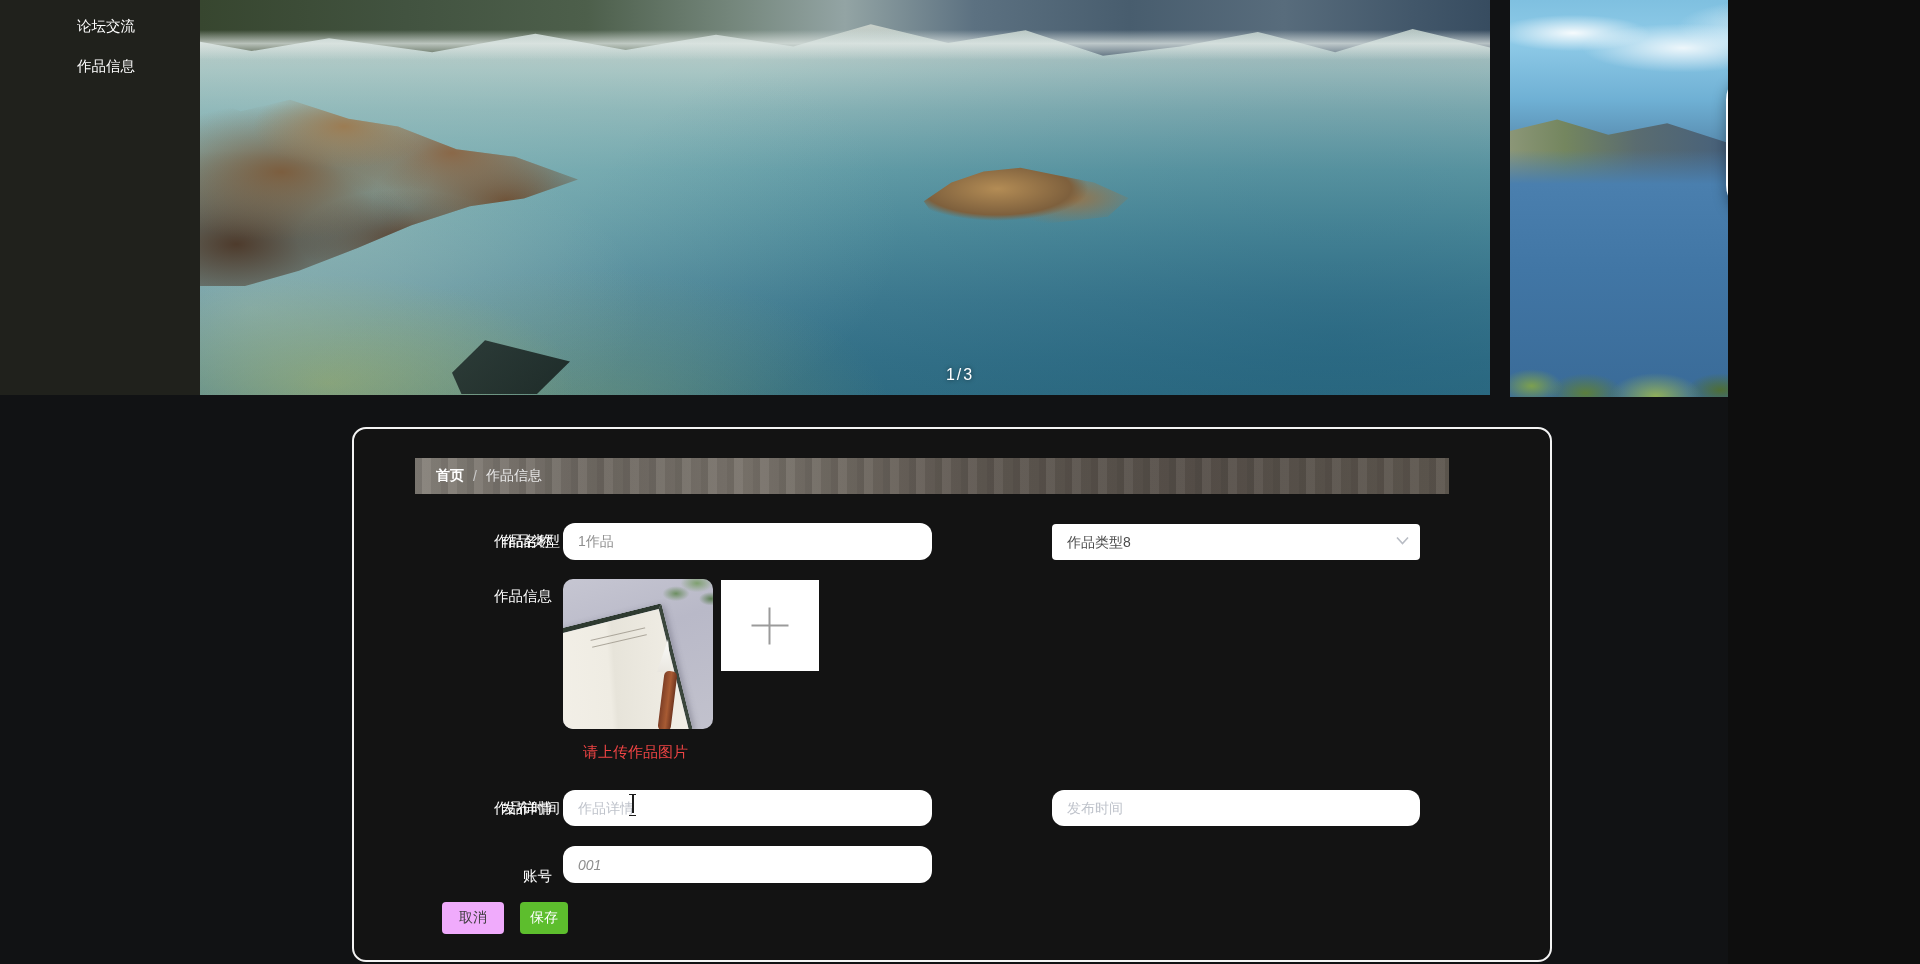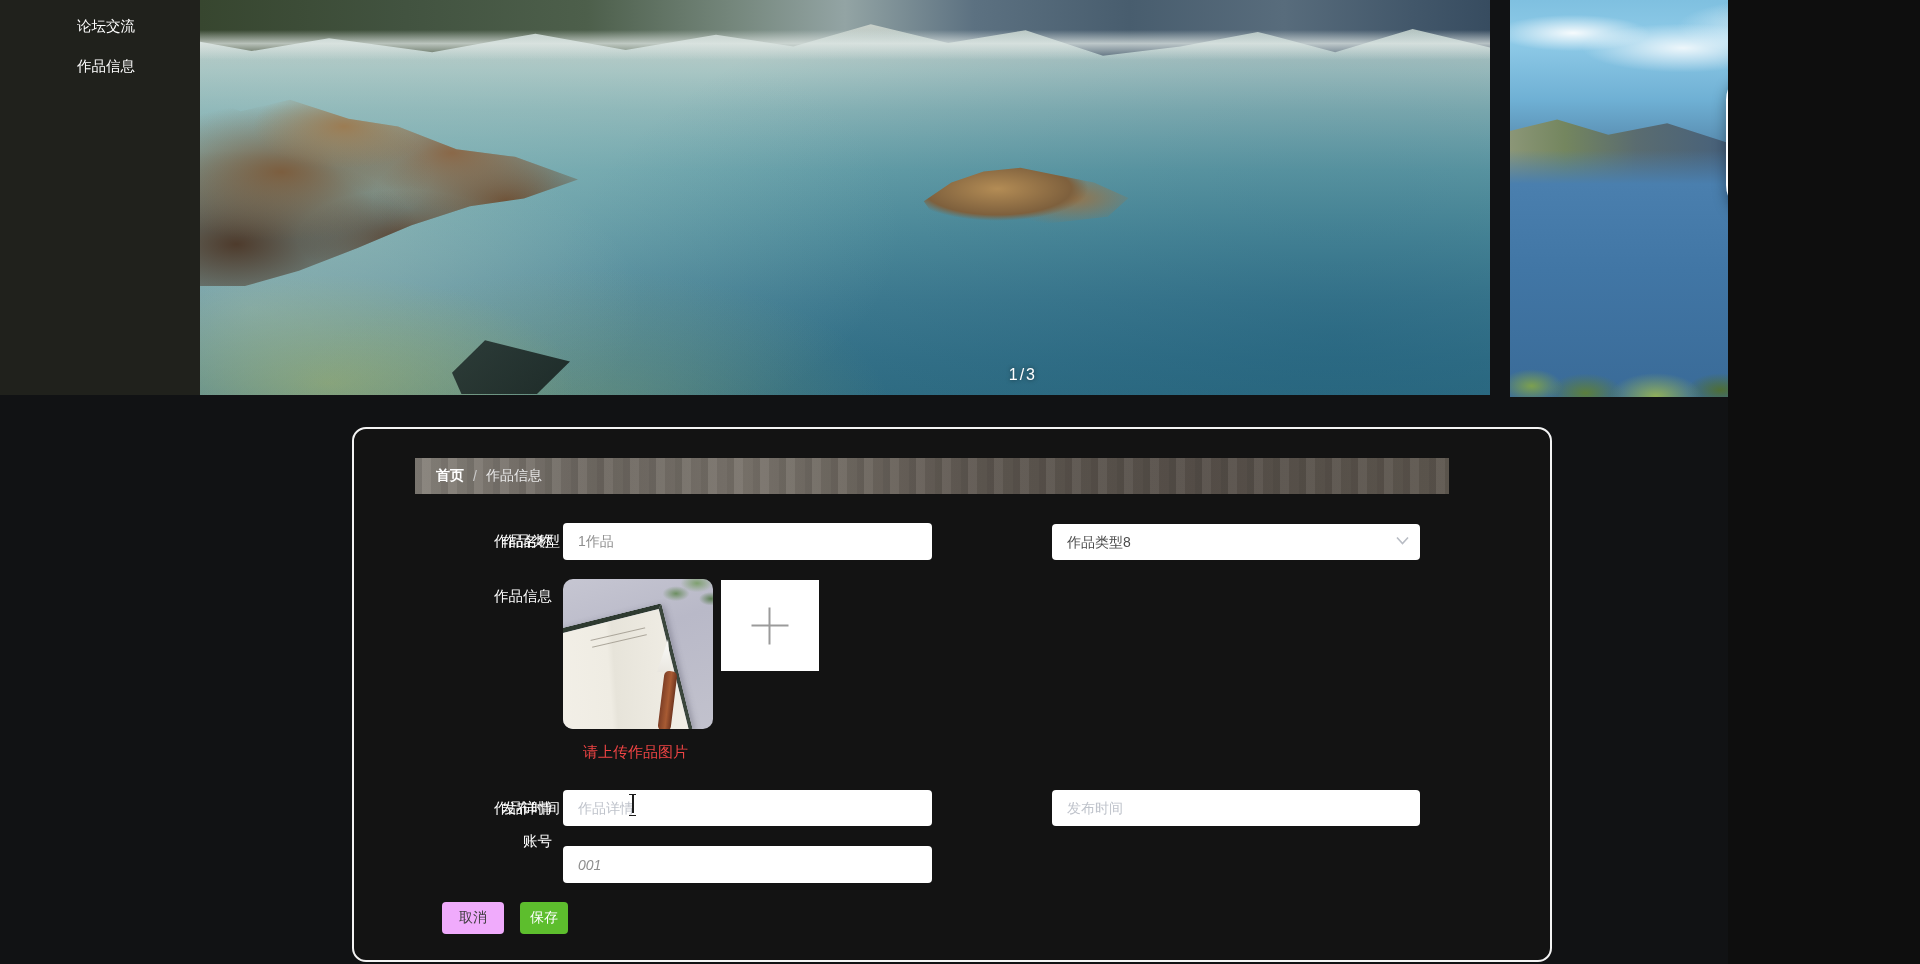--- a/index.html
+++ b/index.html
@@ -64,21 +64,21 @@
       radial-gradient(46% 60% at 38% 40%, #b38c55, #7e603d 70%, rgba(0,0,0,0) 86%),
       radial-gradient(40% 55% at 70% 55%, #96744a, rgba(0,0,0,0) 80%);
     clip-path:polygon(6% 60%,18% 30%,32% 12%,48% 6%,64% 18%,80% 30%,95% 55%,86% 85%,60% 96%,30% 92%,10% 82%);
   }
   .dark-rock {
     position:absolute; left:252px; top:338px; width:118px; height:56px; opacity:.9;
     background:linear-gradient(135deg,#24312f,#17211f);
     clip-path:polygon(0 62%,28% 4%,100% 42%,72% 100%,8% 100%);
   }
   .pager {
-    position:absolute; left:883px; top:366px; width:154px; text-align:right;
+    position:absolute; left:883px; top:366px; width:154px; text-align:center;
     color:#ffffff; font-size:16px; letter-spacing:2px; text-shadow:0 0 4px rgba(0,0,0,.55);
   }
 
   
   .right-slide {
     position:absolute; left:1510px; top:0; width:393px; height:397px; overflow:hidden;
     background:linear-gradient(180deg,#7fc0e0 0px,#8fcbe8 40px,#6fb0d4 100px,#5b90b4 140px,
        #4a7fae 190px,#4378a7 260px,#3d6f9d 330px,#3a6b98 397px);
   }
   .r-clouds {
@@ -159,25 +159,25 @@
   .bc-cur  { color:#e9e9e9; }
 
   .flabel {
     position:absolute; color:#ffffff; font-size:14.5px; text-align:right; white-space:nowrap;
   }
   .l-name    { left:0;   top:94px;  width:198px; line-height:37px; }
   .l-type    { left:480; top:94px;  width:206px; line-height:37px; }
   .l-image   { left:0;   top:155px; width:198px; line-height:24px; }
   .l-detail  { left:0;   top:361px; width:198px; line-height:36px; }
   .l-publish { left:480; top:361px; width:206px; line-height:36px; }
-  .l-account { left:0;   top:394px; width:198px; line-height:37px; }
+  .l-account { left:0;   top:429px; width:198px; line-height:37px; }
 
   .tinput {
     position:absolute; height:37px; width:369px; left:209px;
-    background:#ffffff; border:none; border-radius:4px; outline:none;
+    background:#ffffff; border:none; border-radius:12px; outline:none;
     padding:0 15px; font-size:14px; color:#8e8e8e;
     font-family:"Liberation Sans", sans-serif;
   }
   .tinput::placeholder { color:#bfc3cb; opacity:1; }
   .in-name    { top:94px; }
   .in-detail  { top:361px; height:36px; }
   .in-account { top:417px;font-style:italic; }
   .rinput { left:698px; width:368px; }
   .in-publish { top:361px; height:36px; }
 

